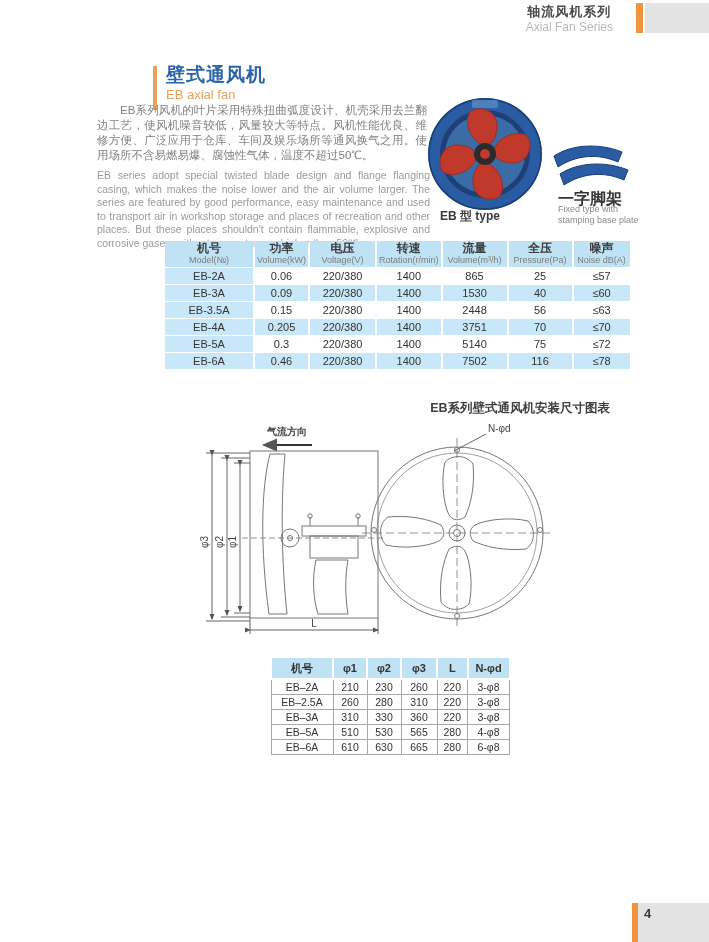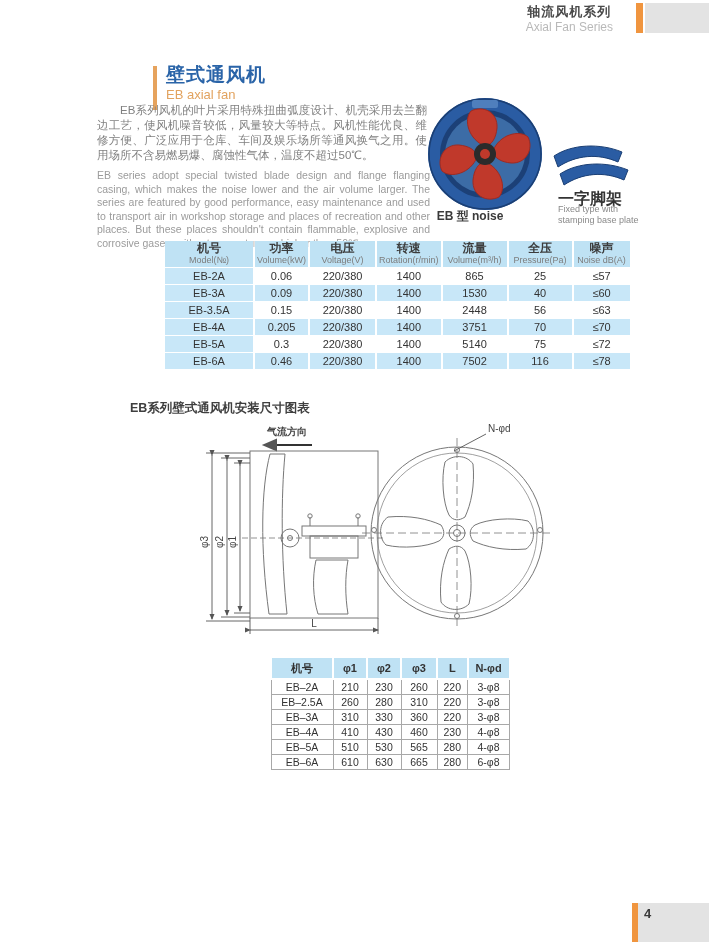--- a/index.html
+++ b/index.html
@@ -32,21 +32,21 @@
   .bracket-en{position:absolute;left:558px;top:204px;font-size:9px;line-height:11px;color:#8a8a8a;}
   
   table.spec{position:absolute;left:163px;top:240px;border-collapse:separate;border-spacing:2px 1px;}
   table.spec th{background:#bfe2f4;padding:1px 2px 2px;vertical-align:middle;}
   table.spec .h-cn{font-size:12px;font-weight:bold;color:#3c3c3c;line-height:13px;}
   table.spec .h-en{font-size:9px;font-weight:normal;color:#7d7d7d;line-height:10px;}
   table.spec td{height:16px;text-align:center;font-size:11px;color:#333;background:#fff;padding:0 2px;}
   table.spec tbody tr:nth-child(even) td{background:#c8e7f8;}
   table.spec tbody td:first-child{background:#c8e7f8;margin-left:48px;}
   
-  .install-caption{position:absolute;left:130px;top:400px;width:480px;text-align:left;
+  .install-caption{position:absolute;left:130px;top:400px;width:480px;text-align:right;
                    font-size:12.5px;font-weight:bold;color:#3f3f3f;}
   
   .drawing{position:absolute;left:190px;top:418px;}
   .drawing text{fill:#444;font-size:10px;font-family:"Liberation Sans",sans-serif;}
   
   table.dims{position:absolute;left:270px;top:656px;border-collapse:collapse;background:#fff;}
   table.dims th{background:#bfe2f4;border:2px solid #fff;font-size:11px;font-weight:bold;
                 color:#333;height:20px;padding:0 4px;}
   table.dims td{border:1px solid #a8a8a8;height:14px;text-align:center;font-size:10.5px;
                 color:#333;padding:0 6px;}
@@ -84,21 +84,21 @@
       <g fill="#c0392b" stroke="#9e2b22" stroke-width="1">
         <path d="M61,56 C45,50 39,30 47,21 C59,15 74,22 73,38 C72,48 68,55 61,56 Z"></path>
         <path d="M69,61 C75,45 95,39 104,47 C110,59 102,74 87,73 C77,72 70,68 69,61 Z"></path>
         <path d="M61,72 C77,78 83,98 75,107 C63,113 48,106 49,90 C50,80 54,73 61,72 Z"></path>
         <path d="M53,67 C47,83 27,89 18,81 C12,69 20,54 35,55 C45,56 52,60 53,67 Z"></path>
       </g>
       <circle cx="61" cy="64" r="11" fill="#2b2b2b"></circle>
       <circle cx="61" cy="64" r="5" fill="#c0392b"></circle>
     </svg>
   </div>
-  <div class="fan-label">EB 型 noise</div>
+  <div class="fan-label">EB 型 type</div>
 
   <div class="bracket-photo">
     <svg width="88" height="48" viewBox="0 0 88 48">
       <g fill="#2a5ca3" stroke="#1b3f74" stroke-width="1">
         <path d="M6,16 C24,4 52,3 74,12 L70,22 C50,13 28,15 10,27 Z"></path>
         <path d="M12,34 C30,22 58,21 80,30 L76,40 C56,31 34,33 16,45 Z"></path>
       </g>
     </svg>
   </div>
   <div class="bracket-cn">一字脚架</div>
@@ -316,28 +316,20 @@
         </tr>
         <tr>
           <td>EB–3A</td>
           <td>310</td>
           <td>330</td>
           <td>360</td>
           <td>220</td>
           <td>3-φ8</td>
         </tr>
         <tr>
-          <td>EB–4A</td>
-          <td>410</td>
-          <td>430</td>
-          <td>460</td>
-          <td>230</td>
-          <td>4-φ8</td>
-        </tr>
-        <tr>
           <td>EB–5A</td>
           <td>510</td>
           <td>530</td>
           <td>565</td>
           <td>280</td>
           <td>4-φ8</td>
         </tr>
         <tr>
           <td>EB–6A</td>
           <td>610</td>

